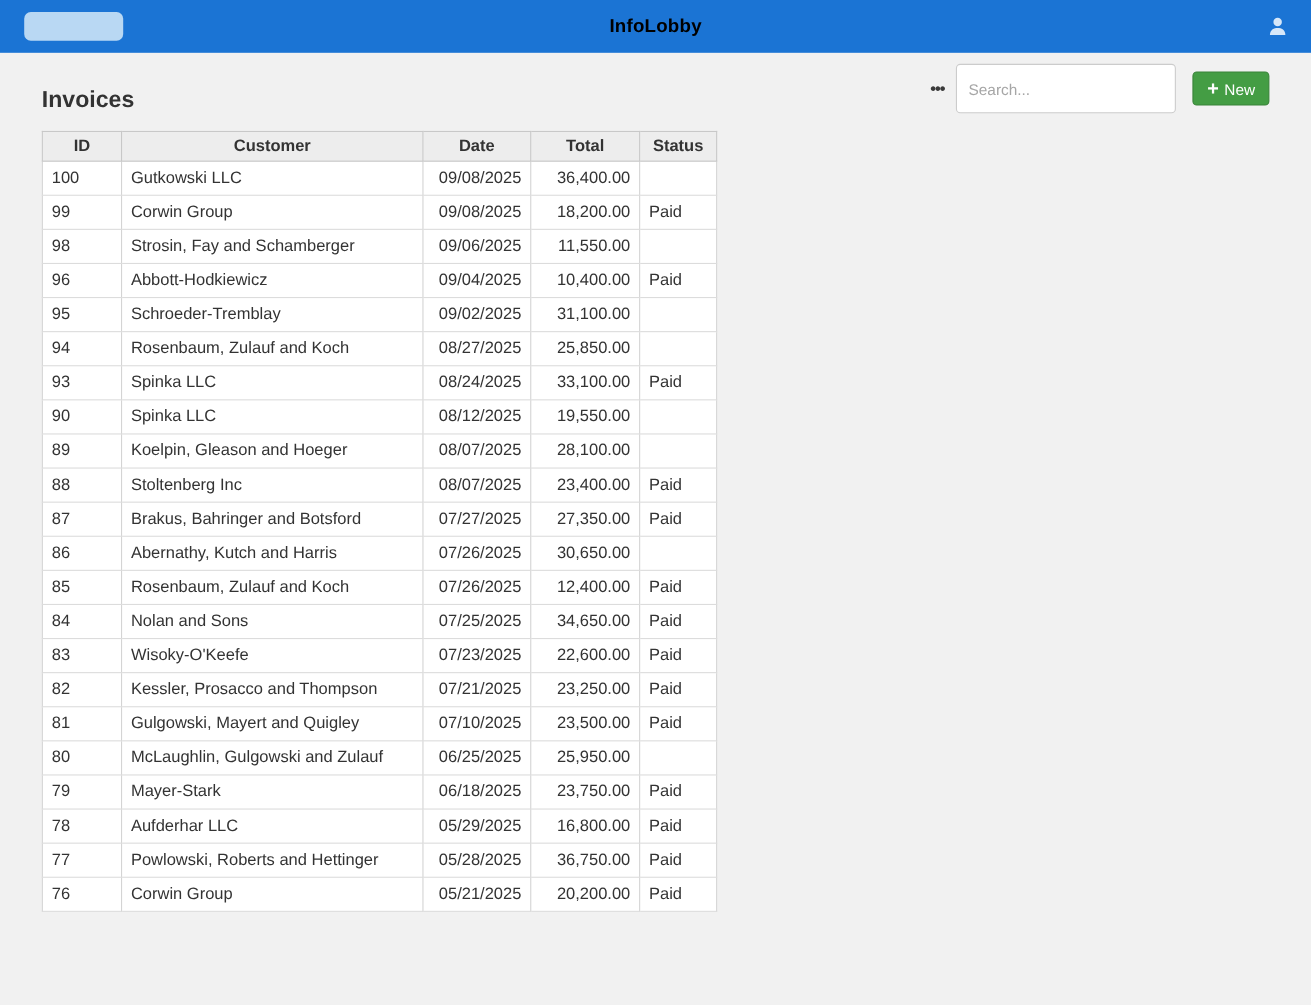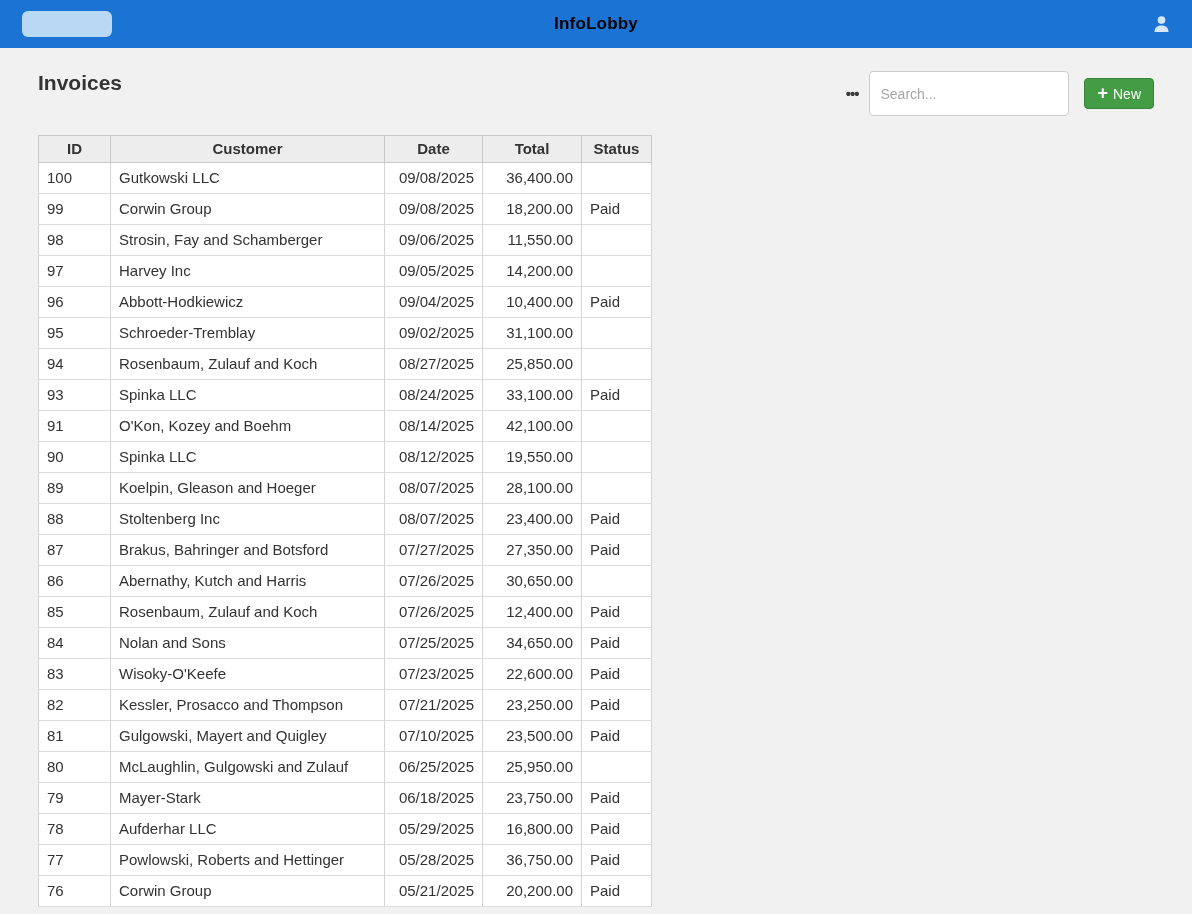--- a/index.html
+++ b/index.html
@@ -35,23 +35,23 @@
   .user-btn {
     position: absolute; right: 20px; top: 50%;
     transform: translateY(-50%);
     background: transparent; border: none; padding: 0;
     cursor: pointer; line-height: 0;
   }
   
   .content { padding: 0 38px; }
   .page-header {
     margin-top: 23px;
-    margin-bottom: 32px;
+    margin-bottom: 16px;
     display: flex;
-    align-items: flex-start;
+    align-items: flex-end;
     justify-content: space-between;
     height: 32px;
   }
   .page-title {
     margin: 0;
     font-size: 21px;
     font-weight: bold;
     color: #333;
   }
   .toolbar { display: flex; align-items: center; }
@@ -200,27 +200,20 @@
           <td class="col-status">Paid</td>
         </tr>
         <tr>
           <td class="col-id">98</td>
           <td class="col-customer">Strosin, Fay and Schamberger</td>
           <td class="col-date">09/06/2025</td>
           <td class="col-total">11,550.00</td>
           <td class="col-status"></td>
         </tr>
         <tr>
-          <td class="col-id">97</td>
-          <td class="col-customer">Harvey Inc</td>
-          <td class="col-date">09/05/2025</td>
-          <td class="col-total">14,200.00</td>
-          <td class="col-status"></td>
-        </tr>
-        <tr>
           <td class="col-id">96</td>
           <td class="col-customer">Abbott-Hodkiewicz</td>
           <td class="col-date">09/04/2025</td>
           <td class="col-total">10,400.00</td>
           <td class="col-status">Paid</td>
         </tr>
         <tr>
           <td class="col-id">95</td>
           <td class="col-customer">Schroeder-Tremblay</td>
           <td class="col-date">09/02/2025</td>
@@ -233,27 +226,20 @@
           <td class="col-date">08/27/2025</td>
           <td class="col-total">25,850.00</td>
           <td class="col-status"></td>
         </tr>
         <tr>
           <td class="col-id">93</td>
           <td class="col-customer">Spinka LLC</td>
           <td class="col-date">08/24/2025</td>
           <td class="col-total">33,100.00</td>
           <td class="col-status">Paid</td>
-        </tr>
-        <tr>
-          <td class="col-id">91</td>
-          <td class="col-customer">O'Kon, Kozey and Boehm</td>
-          <td class="col-date">08/14/2025</td>
-          <td class="col-total">42,100.00</td>
-          <td class="col-status"></td>
         </tr>
         <tr>
           <td class="col-id">90</td>
           <td class="col-customer">Spinka LLC</td>
           <td class="col-date">08/12/2025</td>
           <td class="col-total">19,550.00</td>
           <td class="col-status"></td>
         </tr>
         <tr>
           <td class="col-id">89</td>

